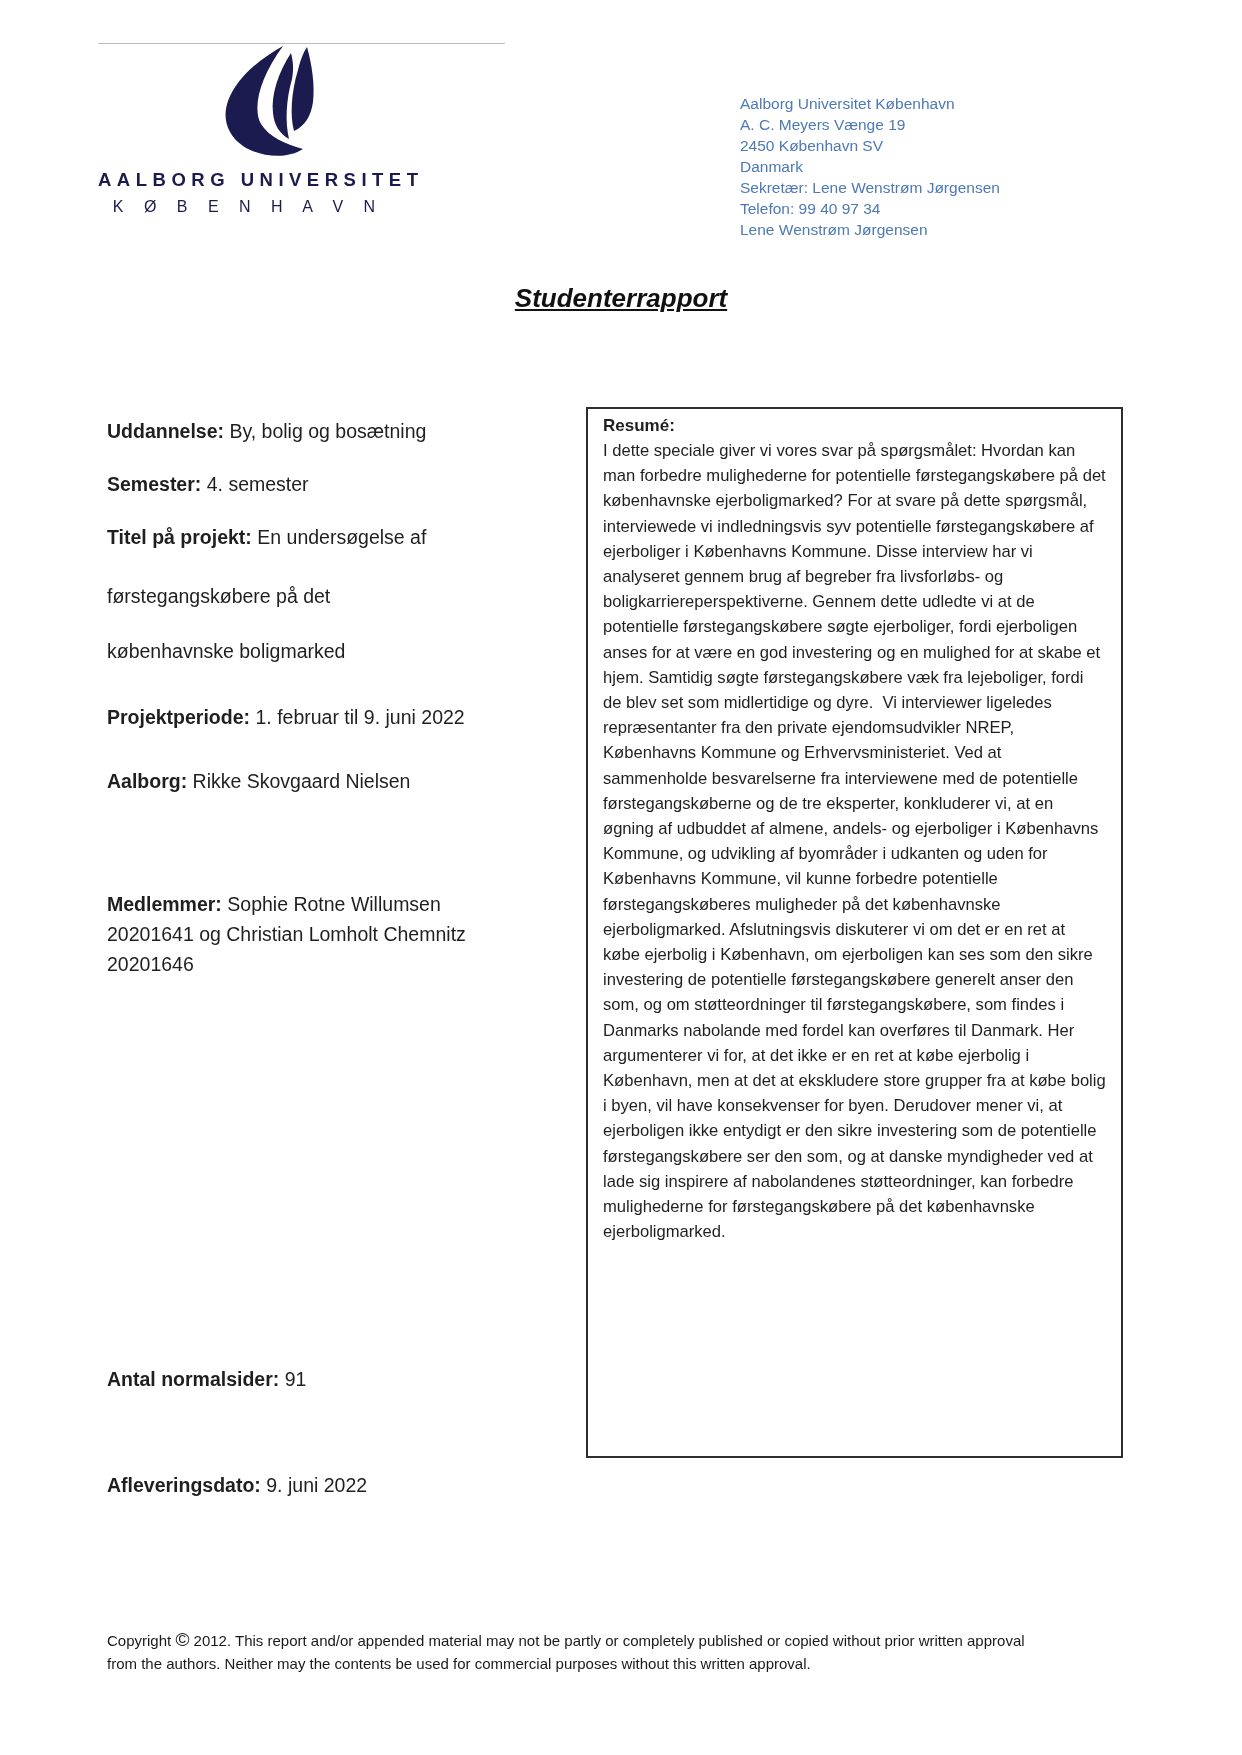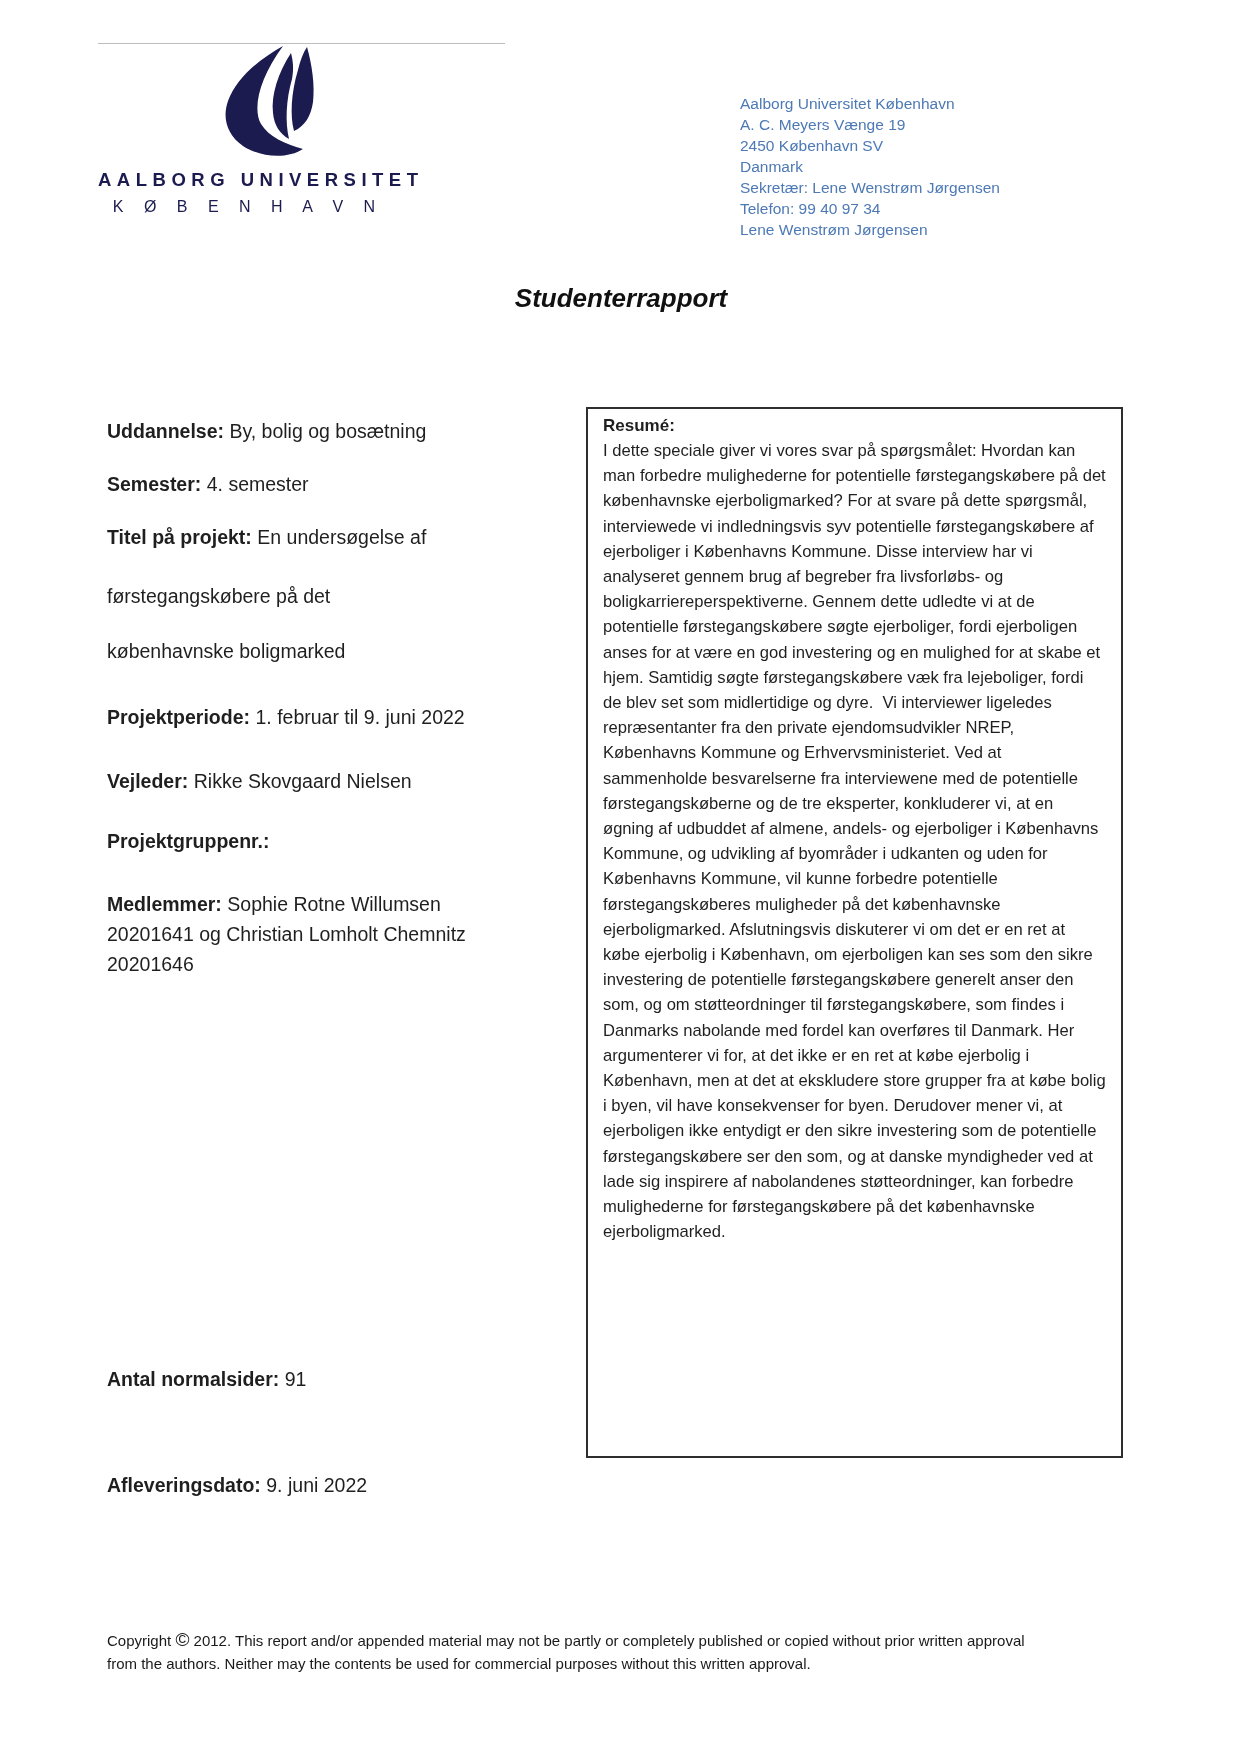--- a/index.html
+++ b/index.html
@@ -11,21 +11,21 @@
   .logo-block{position:absolute;left:98px;top:45px;width:300px;text-align:center;}
   .swoosh{display:block;margin:0 auto;width:110px;height:115px;margin-left:116px;}
   .logo-line1{margin-top:9px;font-size:18.5px;font-weight:800;letter-spacing:5.5px;color:#1b1b4f;white-space:nowrap;}
   .logo-line2{margin-top:7px;font-size:16px;font-weight:400;letter-spacing:8px;color:#1b1b4f;white-space:nowrap;}
 
   .address-block{position:absolute;left:740px;top:93px;font-size:15.5px;line-height:21px;color:#4d79b5;}
   .address-block .grp2{}
   .addr-line{white-space:pre;}
 
   .doc-title{position:absolute;left:0;top:283px;width:1242px;text-align:center;
-             font-size:26px;font-weight:bold;font-style:italic;color:#111;}
+             font-size:26px;font-weight:bold;font-style:italic;color:#111;text-decoration:underline;}
 
   .field{position:absolute;left:107px;font-size:19.5px;line-height:30px;width:460px;}
   .fl{font-weight:bold;white-space:pre-wrap;}
   .fv{font-weight:normal;white-space:pre-wrap;}
   .f0{top:416px;} .f1{top:469px;} .f2{top:522px;} .f3{top:581px;} .f4{top:636px;}
   .f5{top:702px;} .f6{top:766px;} .f7{top:826px;} .f8{top:889px;width:400px;}
   .f-pages{top:1364px;} .f-delivery{top:1470px;}
 
   .resume-box{position:absolute;left:586px;top:407px;width:537px;height:1051px;
               border:2px solid #2e2e2e;box-sizing:border-box;padding:4px 15px;}
@@ -80,24 +80,21 @@
   <div class="field f4">
     <span class="fv">københavnske boligmarked</span>
   </div>
   <div class="field f3">
     <span class="fv">førstegangskøbere på det</span>
   </div>
   <div class="field f5">
     <span class="fl">Projektperiode:</span><span class="fv"> 1. februar til 9. juni 2022</span>
   </div>
   <div class="field f6">
-    <span class="fl">Vejleder:</span><span class="fv"> Rikke Skovgaard Nielsen</span>
-  </div>
-  <div class="field f7">
-    <span class="fl">Projektgruppenr.:</span><span class="fv"></span>
+    <span class="fl">Aalborg:</span><span class="fv"> Rikke Skovgaard Nielsen</span>
   </div>
   <div class="field f8">
     <span class="fl">Medlemmer:</span><span class="fv"> Sophie Rotne Willumsen 20201641 og Christian Lomholt Chemnitz 20201646</span>
   </div>
 
   <div class="resume-box">
     <div class="resume-heading">Resumé:</div>
     <div class="resume-body">I dette speciale giver vi vores svar på spørgsmålet: Hvordan kan man forbedre mulighederne for potentielle førstegangskøbere på det københavnske ejerboligmarked? For at svare på dette spørgsmål, interviewede vi indledningsvis syv potentielle førstegangskøbere af ejerboliger i Københavns Kommune. Disse interview har vi analyseret gennem brug af begreber fra livsforløbs- og boligkarriereperspektiverne. Gennem dette udledte vi at de potentielle førstegangskøbere søgte ejerboliger, fordi ejerboligen anses for at være en god investering og en mulighed for at skabe et hjem. Samtidig søgte førstegangskøbere væk fra lejeboliger, fordi de blev set som midlertidige og dyre.  Vi interviewer ligeledes repræsentanter fra den private ejendomsudvikler NREP, Københavns Kommune og Erhvervsministeriet. Ved at sammenholde besvarelserne fra interviewene med de potentielle førstegangskøberne og de tre eksperter, konkluderer vi, at en øgning af udbuddet af almene, andels- og ejerboliger i Københavns Kommune, og udvikling af byområder i udkanten og uden for Københavns Kommune, vil kunne forbedre potentielle førstegangskøberes muligheder på det københavnske ejerboligmarked. Afslutningsvis diskuterer vi om det er en ret at købe ejerbolig i København, om ejerboligen kan ses som den sikre investering de potentielle førstegangskøbere generelt anser den som, og om støtteordninger til førstegangskøbere, som findes i Danmarks nabolande med fordel kan overføres til Danmark. Her argumenterer vi for, at det ikke er en ret at købe ejerbolig i København, men at det at ekskludere store grupper fra at købe bolig i byen, vil have konsekvenser for byen. Derudover mener vi, at ejerboligen ikke entydigt er den sikre investering som de potentielle førstegangskøbere ser den som, og at danske myndigheder ved at lade sig inspirere af nabolandenes støtteordninger, kan forbedre mulighederne for førstegangskøbere på det københavnske ejerboligmarked.</div>
   </div>
 

